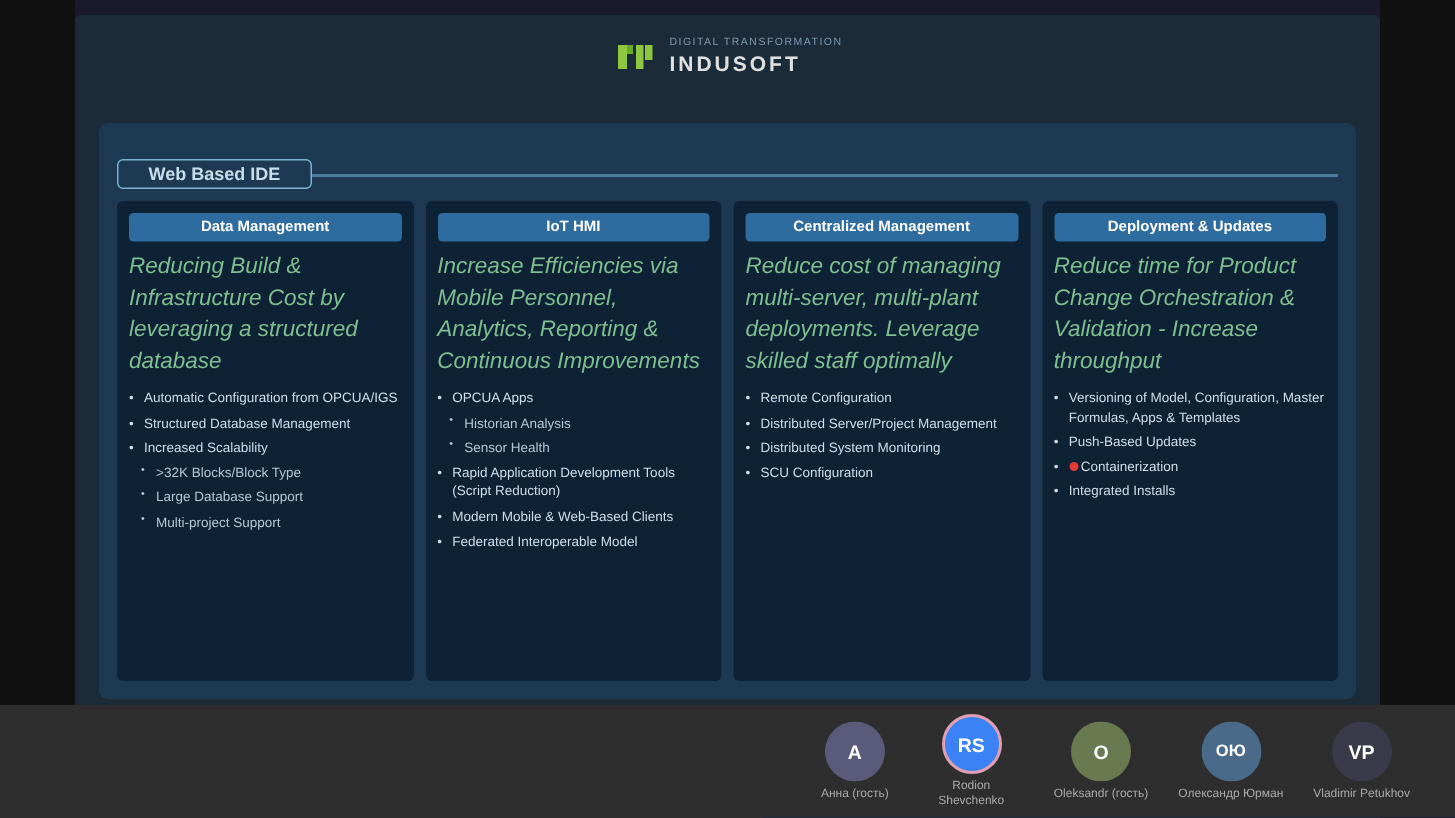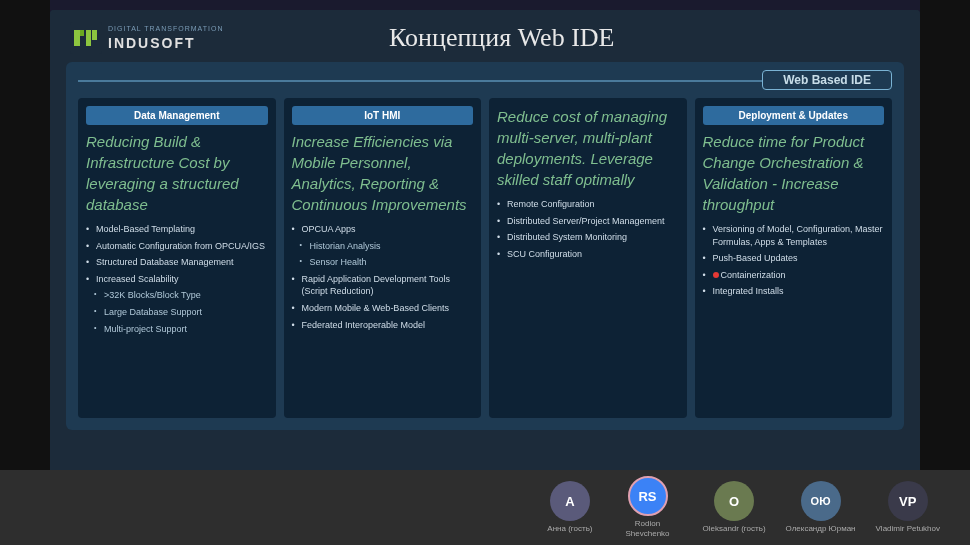--- a/index.html
+++ b/index.html
@@ -24,20 +24,21 @@
       overflow: hidden;
     }
 
     
     .slide-header {
       background: #1c2b3a;
       padding: 12px 20px 8px 20px;
       display: flex;
       align-items: center;
       gap: 20px;
+      flex-direction: column;
     }
 
     .logo-area {
       display: flex;
       align-items: center;
       gap: 6px;
     }
 
     .logo-icon {
       width: 32px;
@@ -72,23 +73,24 @@
     
     .content-box {
       margin: 0 16px 10px 16px;
       background: #1e3a52;
       border-radius: 6px;
       padding: 8px 12px 12px 12px;
     }
 
     
     .web-ide-banner {
-      text-align: right;
+      text-align: left;
       position: relative;
       margin-bottom: 8px;
+      margin-top: 16px;
     }
 
     .web-ide-banner-inner {
       display: inline-block;
       border: 1.5px solid #7ab3d4;
       border-radius: 4px;
       padding: 2px 20px;
       color: #c8dde8;
       font-size: 12px;
       font-weight: 600;
@@ -263,37 +265,35 @@
         <polygon points="4,8 14,8 14,14 10,14 10,24 4,24" fill="#8dc63f"></polygon>
         <polygon points="10,8 14,8 14,14 10,14" fill="#6aaa20"></polygon>
         <rect x="16" y="8" width="5" height="16" fill="#8dc63f"></rect>
         <rect x="22" y="8" width="5" height="10" fill="#8dc63f"></rect>
       </svg>
       <div>
         <span class="digital-transform-label">DIGITAL TRANSFORMATION</span>
         <span class="logo-text">INDUSOFT</span>
       </div>
     </div>
-    <h1 class="slide-title">Концепция Web IDE</h1>
     <div style="width:120px"></div>
   </div>
 
   <div class="content-box">
     <div class="web-ide-banner">
       <div class="banner-lines"></div>
       <div class="web-ide-banner-inner">Web Based IDE</div>
     </div>
 
     <div class="columns">
 
       <div class="col">
         <div class="col-header">Data Management</div>
         <div class="col-subtitle">Reducing Build &amp; Infrastructure Cost by leveraging a structured database</div>
         <ul>
-          <li>Model-Based Templating</li>
           <li>Automatic Configuration from OPCUA/IGS</li>
           <li>Structured Database Management</li>
           <li>Increased Scalability</li>
           <li class="sub-item">&gt;32K Blocks/Block Type</li>
           <li class="sub-item">Large Database Support</li>
           <li class="sub-item">Multi-project Support</li>
         </ul>
       </div>
 
       <div class="col">
@@ -303,20 +303,21 @@
           <li>OPCUA Apps</li>
           <li class="sub-item">Historian Analysis</li>
           <li class="sub-item">Sensor Health</li>
           <li>Rapid Application Development Tools (Script Reduction)</li>
           <li>Modern Mobile &amp; Web-Based Clients</li>
           <li>Federated Interoperable Model</li>
         </ul>
       </div>
 
       <div class="col">
+        <div class="col-header">Centralized Management</div>
         <div class="col-subtitle">Reduce cost of managing multi-server, multi-plant deployments. Leverage skilled staff optimally</div>
         <ul>
           <li>Remote Configuration</li>
           <li>Distributed Server/Project Management</li>
           <li>Distributed System Monitoring</li>
           <li>SCU Configuration</li>
         </ul>
       </div>
 
       <div class="col">

